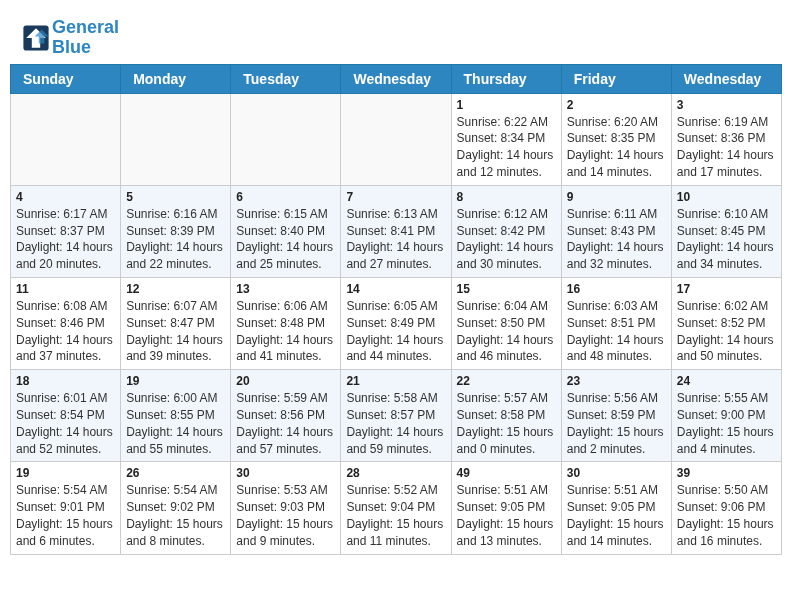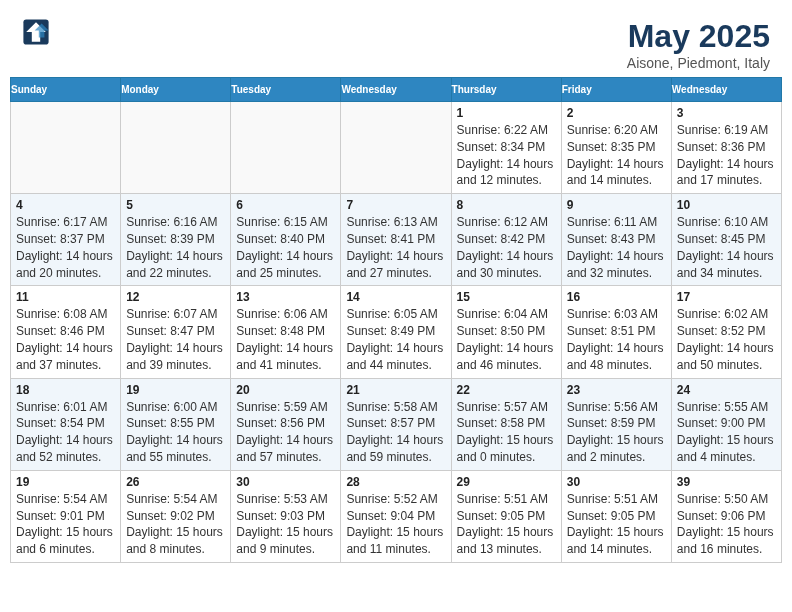--- a/index.html
+++ b/index.html
@@ -47,23 +47,23 @@
       color: #555;
     }
     .calendar {
       width: 100%;
       border-collapse: collapse;
       border: 1px solid #ccc;
     }
     .calendar th {
       background: #2e86c1;
       color: #fff;
-      font-size: 10px;
-      font-weight: bold;
-      padding: 6px 0;
+      font-size: 14px;
+      font-weight: bold;
+      padding: 6px 12px;
       text-align: left;
       border: 1px solid #2278a8;
     }
     .calendar td {
       border: 1px solid #ccc;
       vertical-align: top;
       padding: 4px 5px;
       width: 110px;
       min-height: 80px;
       font-size: 11px;
@@ -98,24 +98,25 @@
 </head>
 <body>
 
 <div class="header">
   <div class="logo">
     <svg class="logo-icon" viewBox="0 0 40 40">
       <rect x="2" y="2" width="36" height="36" rx="4" fill="#1a3a5c"></rect>
       <polygon points="20,6 34,20 26,20 26,34 14,34 14,20 6,20" fill="#fff"></polygon>
       <polygon points="28,8 38,18 32,18 32,28 24,28 24,18 18,18" fill="#2e86c1" opacity="0.7"></polygon>
     </svg>
-  </div>
-  <div class="title-block">
-    <div class="month-title">May 2025</div>
-    <div class="location-title">Aisone, Piedmont, Italy</div>
+    <div>
+      <div class="logo-text">
+        <span>General</span><br><span style="color:#2e86c1">Blue</span>
+      </div>
+    </div>
   </div>
 </div>
 
 <table class="calendar">
   <thead>
     <tr>
     <th>Sunday</th>
         <th>Monday</th>
         <th>Tuesday</th>
         <th>Wednesday</th>
@@ -244,21 +245,21 @@
         </td>
         <td>
           <span class="day-number">30</span>
           <div class="day-info">Sunrise: 5:53 AM<br>Sunset: 9:03 PM<br>Daylight: 15 hours<br>and 9 minutes.</div>
         </td>
         <td>
           <span class="day-number">28</span>
           <div class="day-info">Sunrise: 5:52 AM<br>Sunset: 9:04 PM<br>Daylight: 15 hours<br>and 11 minutes.</div>
         </td>
         <td>
-          <span class="day-number">29</span>
+          <span class="day-number">49</span>
           <div class="day-info">Sunrise: 5:51 AM<br>Sunset: 9:05 PM<br>Daylight: 15 hours<br>and 13 minutes.</div>
         </td>
         <td>
           <span class="day-number">30</span>
           <div class="day-info">Sunrise: 5:51 AM<br>Sunset: 9:05 PM<br>Daylight: 15 hours<br>and 14 minutes.</div>
         </td>
         <td>
           <span class="day-number">39</span>
           <div class="day-info">Sunrise: 5:50 AM<br>Sunset: 9:06 PM<br>Daylight: 15 hours<br>and 16 minutes.</div>
         </td>

